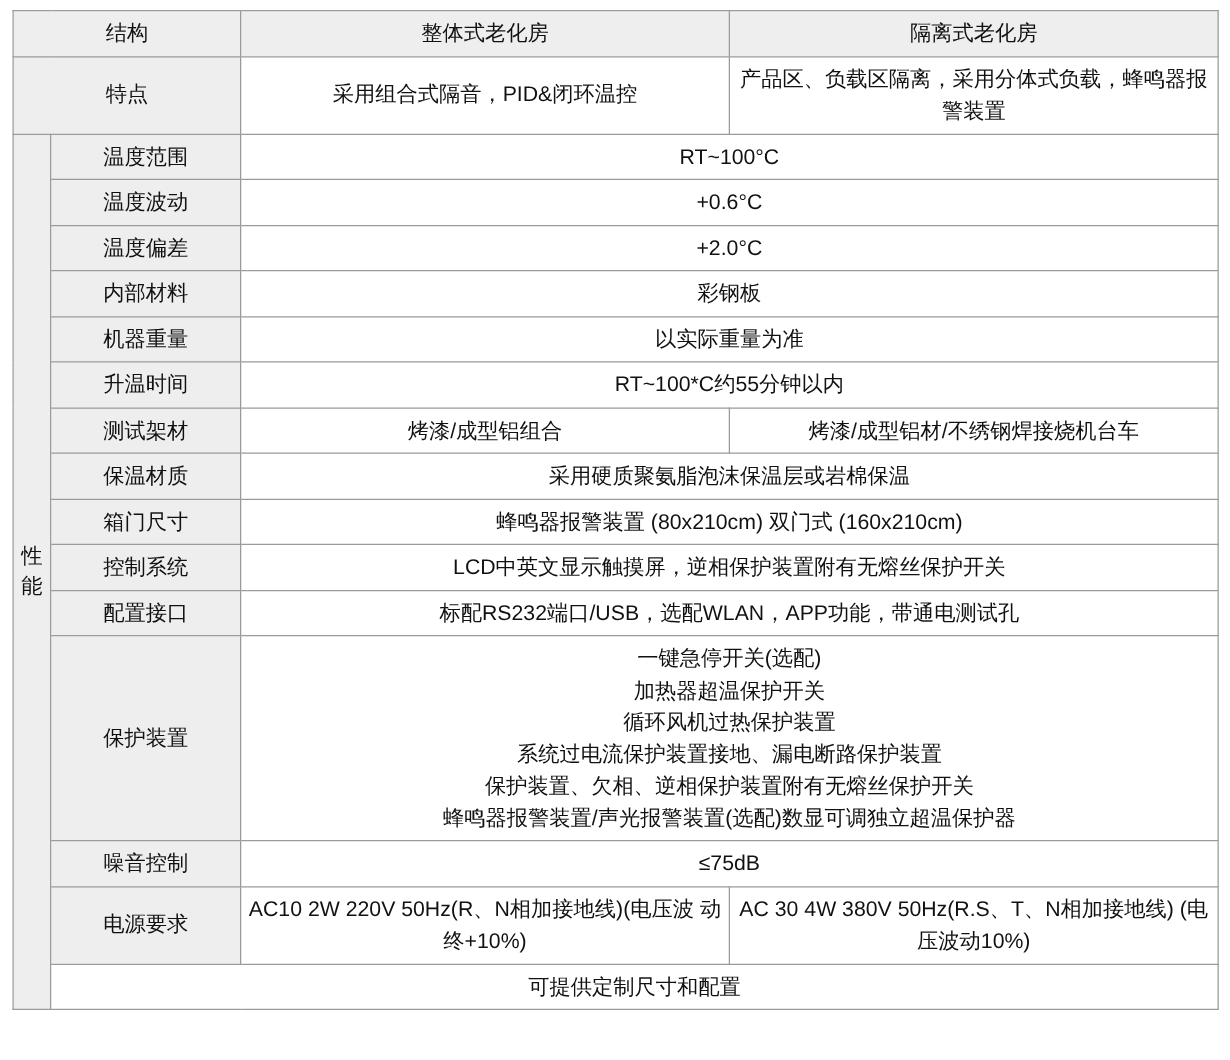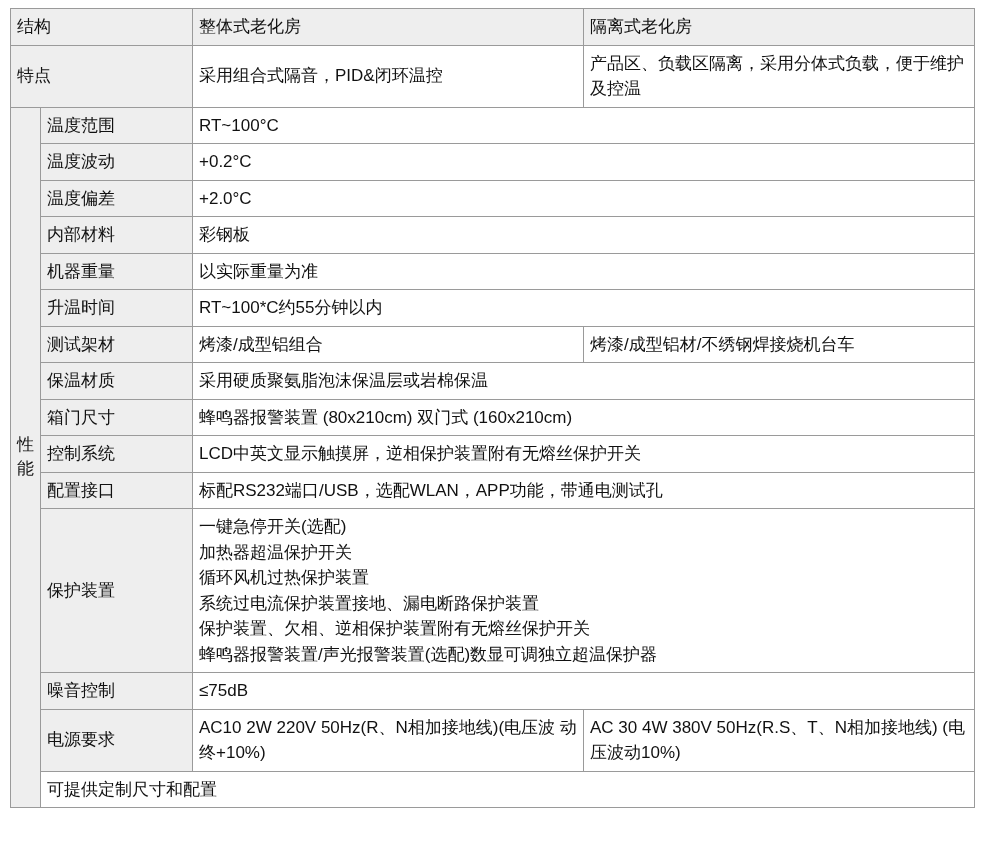--- a/index.html
+++ b/index.html
@@ -19,21 +19,21 @@
     height: 848px;
     padding: 8px 10px 10px 10px;
   }
   table.spec {
     border-collapse: collapse;
     width: 964px;
     table-layout: fixed;
   }
   table.spec td {
     border: 1px solid #9a9a9a;
-    text-align: left;
+    text-align: center;
     vertical-align: middle;
     font-size: 17px;
     line-height: 1.5;
     padding: 5px 6px;
     word-break: break-word;
   }
   .hdr-cell {
     background: #eeeeee;
     font-weight: normal;
   }
@@ -84,34 +84,34 @@
     </colgroup>
     <tbody>
       <tr>
         <td class="hdr-cell" colspan="2">结构</td>
         <td class="hdr-cell">整体式老化房</td>
         <td class="hdr-cell">隔离式老化房</td>
       </tr>
       <tr>
         <td class="hdr-cell" colspan="2">特点</td>
         <td class="multiline">采用组合式隔音，PID&amp;闭环温控</td>
-        <td class="multiline">产品区、负载区隔离，采用分体式负载，便于维护及控温</td>
+        <td class="multiline">产品区、负载区隔离，采用分体式负载，蜂鸣器报警装置</td>
       </tr>
 
       <tr>
         <td class="side-label" rowspan="15">
           <span class="stack">性</span>
           <span class="stack">能</span>
         </td>
         <td class="row-label">温度范围</td>
         <td colspan="2">RT~100°C</td>
       </tr>
       <tr>
         <td class="row-label">温度波动</td>
-        <td colspan="2">+0.2°C</td>
+        <td colspan="2">+0.6°C</td>
       </tr>
       <tr>
         <td class="row-label">温度偏差</td>
         <td colspan="2">+2.0°C</td>
       </tr>
       <tr>
         <td class="row-label">内部材料</td>
         <td colspan="2">彩钢板</td>
       </tr>
       <tr>

